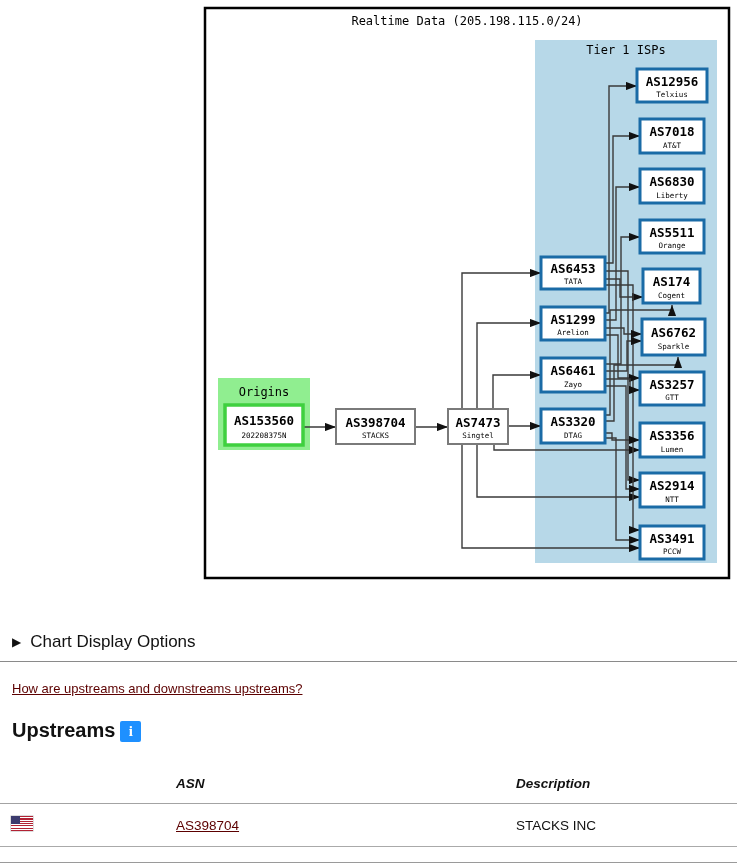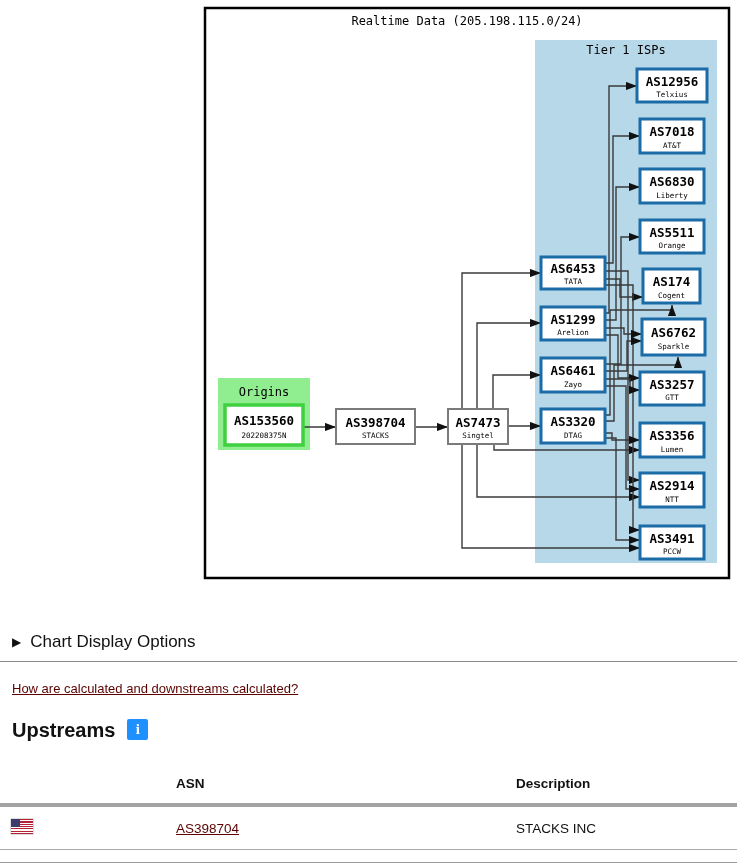--- a/index.html
+++ b/index.html
@@ -20,29 +20,29 @@
   .node-rect.origin{stroke:#3fd03f;stroke-width:3.5;}
   .node-asn{font-family:"DejaVu Sans Mono",monospace;font-weight:bold;font-size:12.5px;fill:#000;text-anchor:middle;}
   .node-name{font-family:"DejaVu Sans Mono",monospace;font-size:7.5px;fill:#000;text-anchor:middle;}
   
   .options-row{position:absolute;top:632px;left:12px;display:flex;align-items:center;cursor:pointer;}
   .options-row .tri{font-size:12px;margin-right:9px;}
   .options-row .lbl{font-size:17px;text-align:right;}
   .rule{position:absolute;left:0;width:737px;height:0;border-top:1px solid #8a8a8a;}
   .rule.r1{top:661px;}
   a.calc-link{position:absolute;top:681px;left:12px;font-size:13px;color:#5c0000;text-decoration:underline;cursor:pointer;}
-  .upstreams-hdr{position:absolute;top:719px;left:12px;display:flex;align-items:flex-start;gap:12px;}
+  .upstreams-hdr{position:absolute;top:719px;left:12px;display:flex;align-items:flex-end;gap:5px;}
   .upstreams-hdr h2{margin:0;font-size:20px;font-weight:bold;}
   .info-icon{width:21px;height:21px;background:#1e90ff;color:#fff;border-radius:2px;
     display:flex;align-items:center;justify-content:center;
     font-family:"Liberation Serif",serif;font-weight:bold;font-size:15px;cursor:pointer;}
   
   .up-table{position:absolute;top:764px;left:0;width:737px;border-collapse:collapse;font-size:13.5px;}
   .up-table tr{border-bottom:1px solid #aaa;}
-  .up-table tr.tophair{border-bottom:4px solid #a3a3a3;}
+  .up-table tr.tophair{border-bottom:1px solid #a3a3a3;font-style:italic;}
   .up-table th{text-align:left;font-weight:bold;padding:12px 0;}
   .up-table td{padding:12px 0;}
   .col-flag{width:165px;padding-left:11px !important;}
   .col-asn{width:340px;}
   .up-table a{color:#5c0000;text-decoration:underline;cursor:pointer;}
   .flag-us{width:22px;height:15px;position:relative;display:inline-block;
     background:repeating-linear-gradient(180deg,#b22234 0 1.2px,#fff 1.2px 2.31px);
     box-shadow:0 0 0 0.5px #bbb;}
   .flag-us::after{content:"";position:absolute;top:0;left:0;width:9px;height:8px;background:#3c3b6e;}
   .bottom-hair{position:absolute;top:862px;left:0;width:737px;border-top:1px solid #9a9a9a;}
@@ -178,21 +178,21 @@
     </g>
 </svg>
 
 <div class="options-row">
   <span class="tri">▶</span>
   <span class="lbl">Chart Display Options</span>
 </div>
 
 <div class="rule r1"></div>
 
-<a class="calc-link">How are calculated and downstreams calculated?</a>
+<a class="calc-link">How are upstreams and downstreams upstreams?</a>
 
 <div class="upstreams-hdr">
   <h2>Upstreams</h2>
   <span class="info-icon">i</span>
 </div>
 
 <table class="up-table">
   <tbody>
       <tr class="tophair">
     <th class="col-flag"></th>

